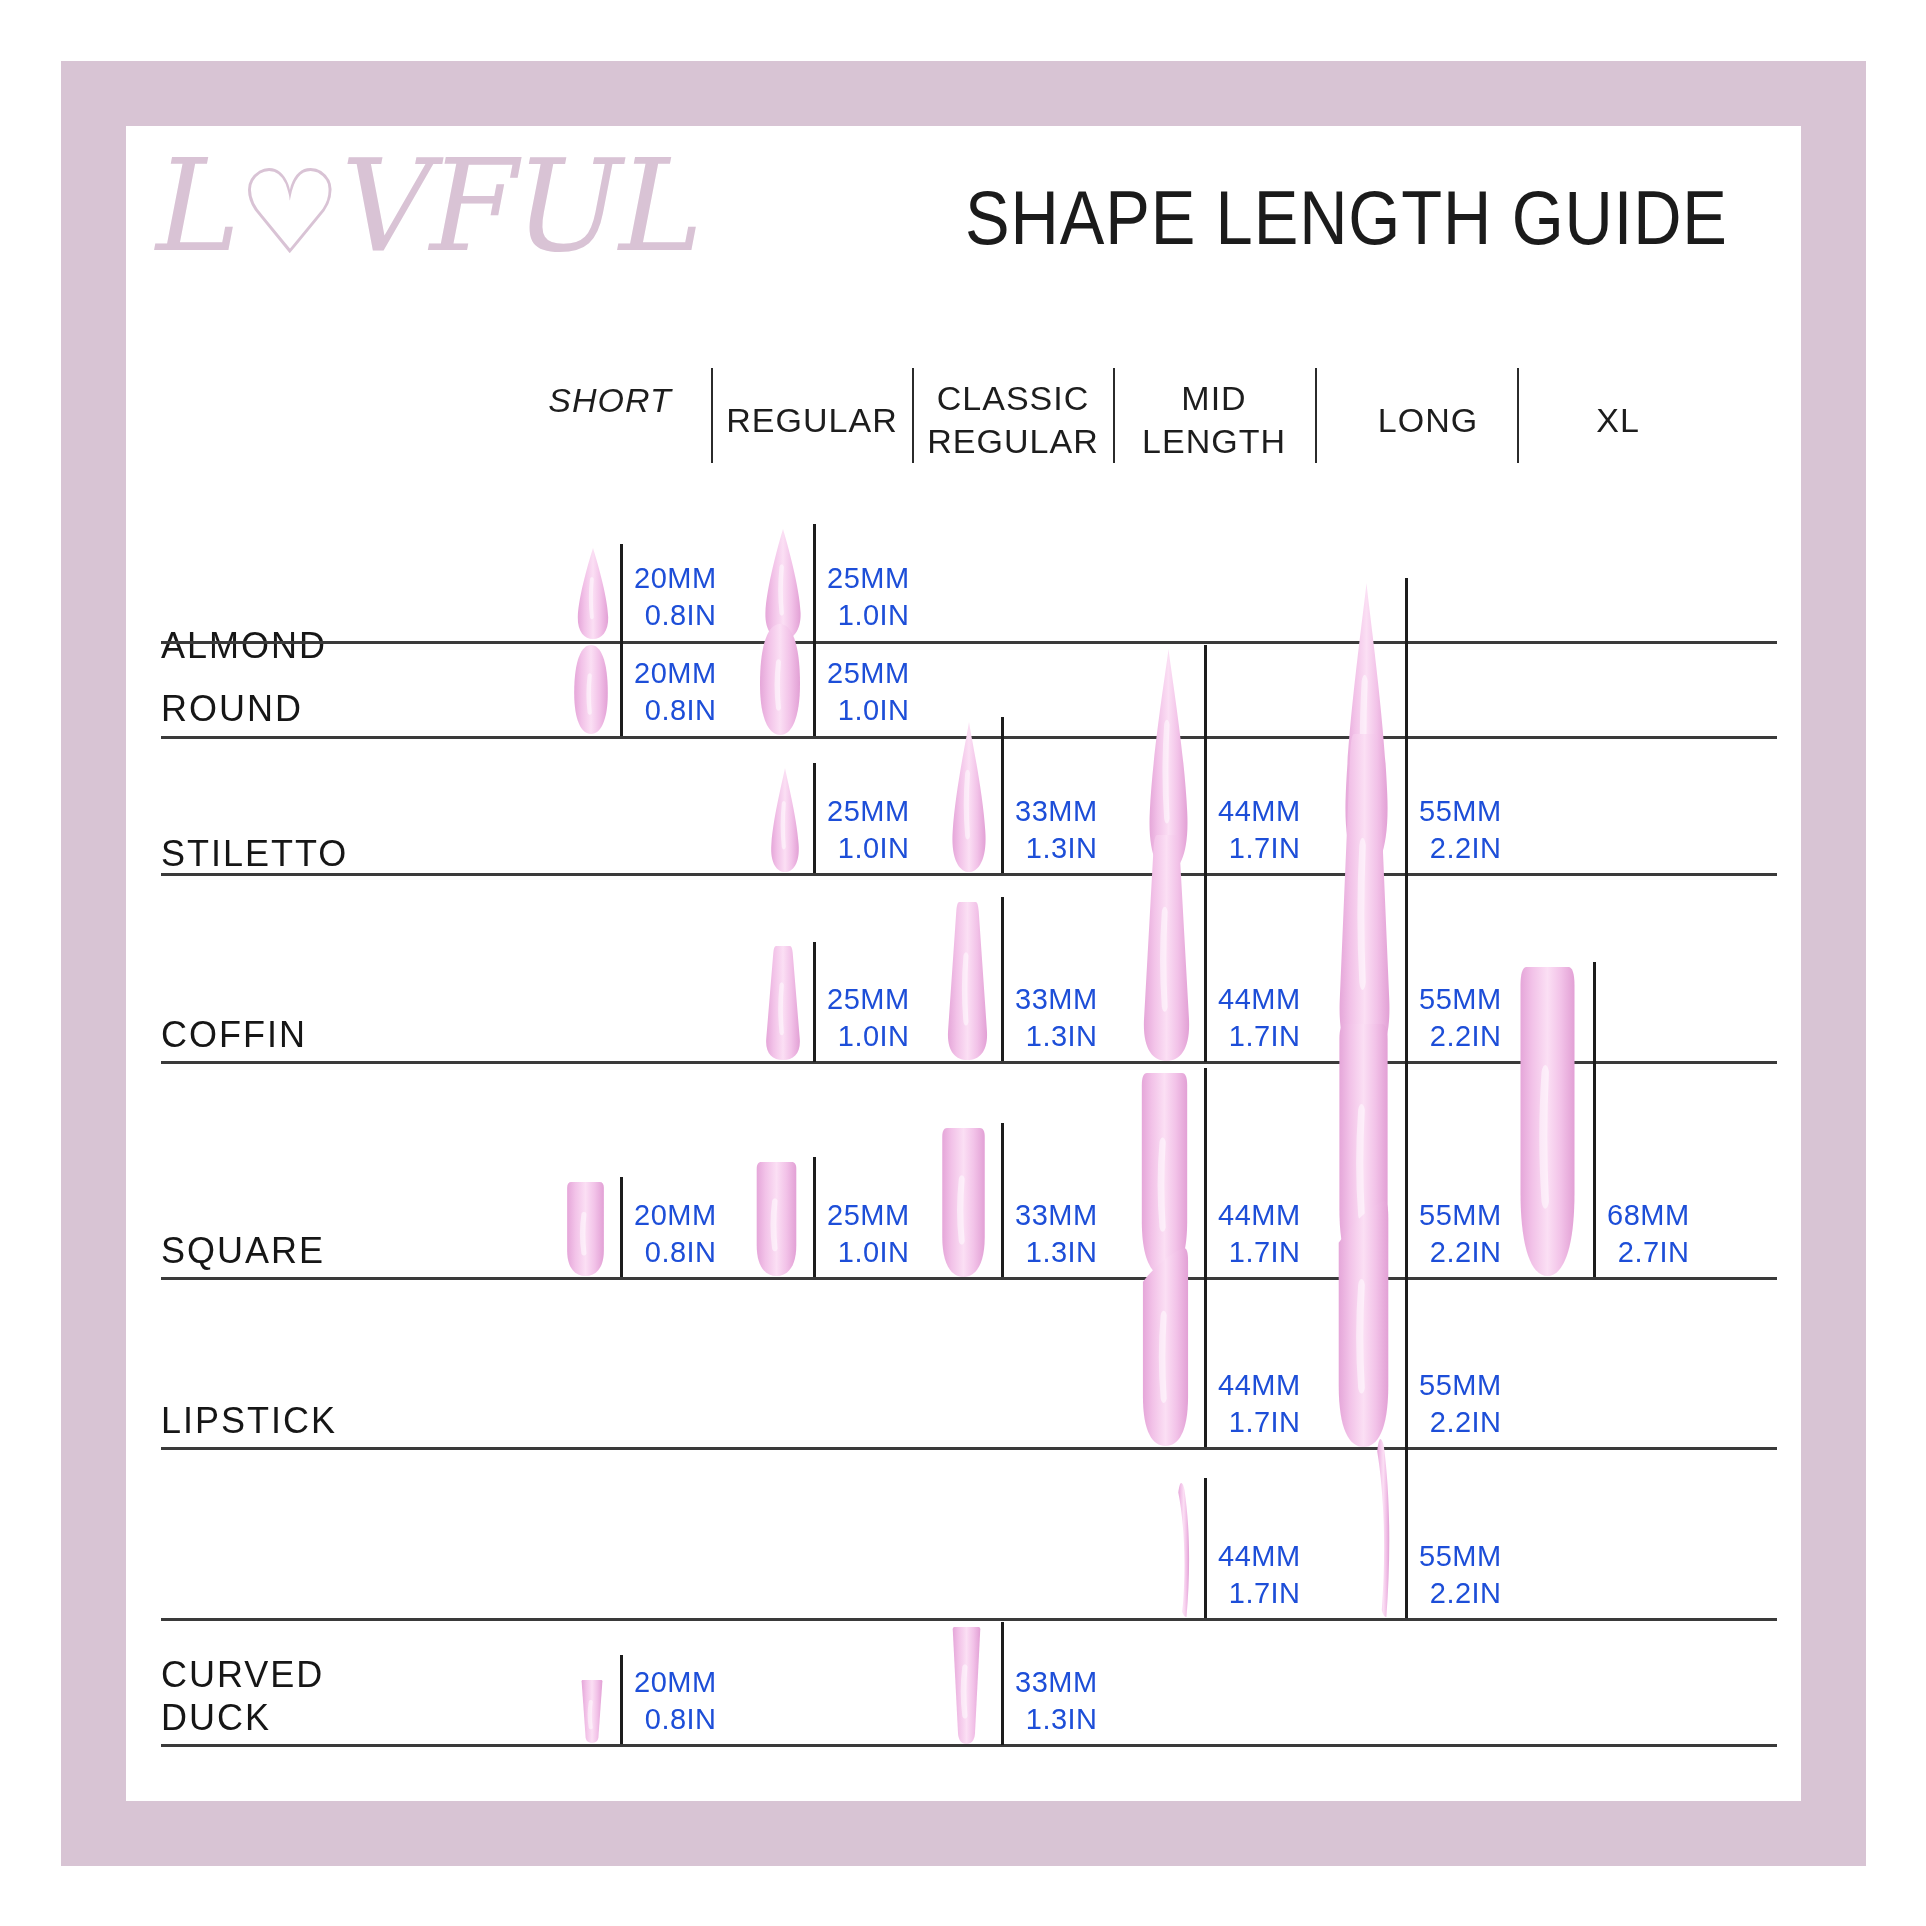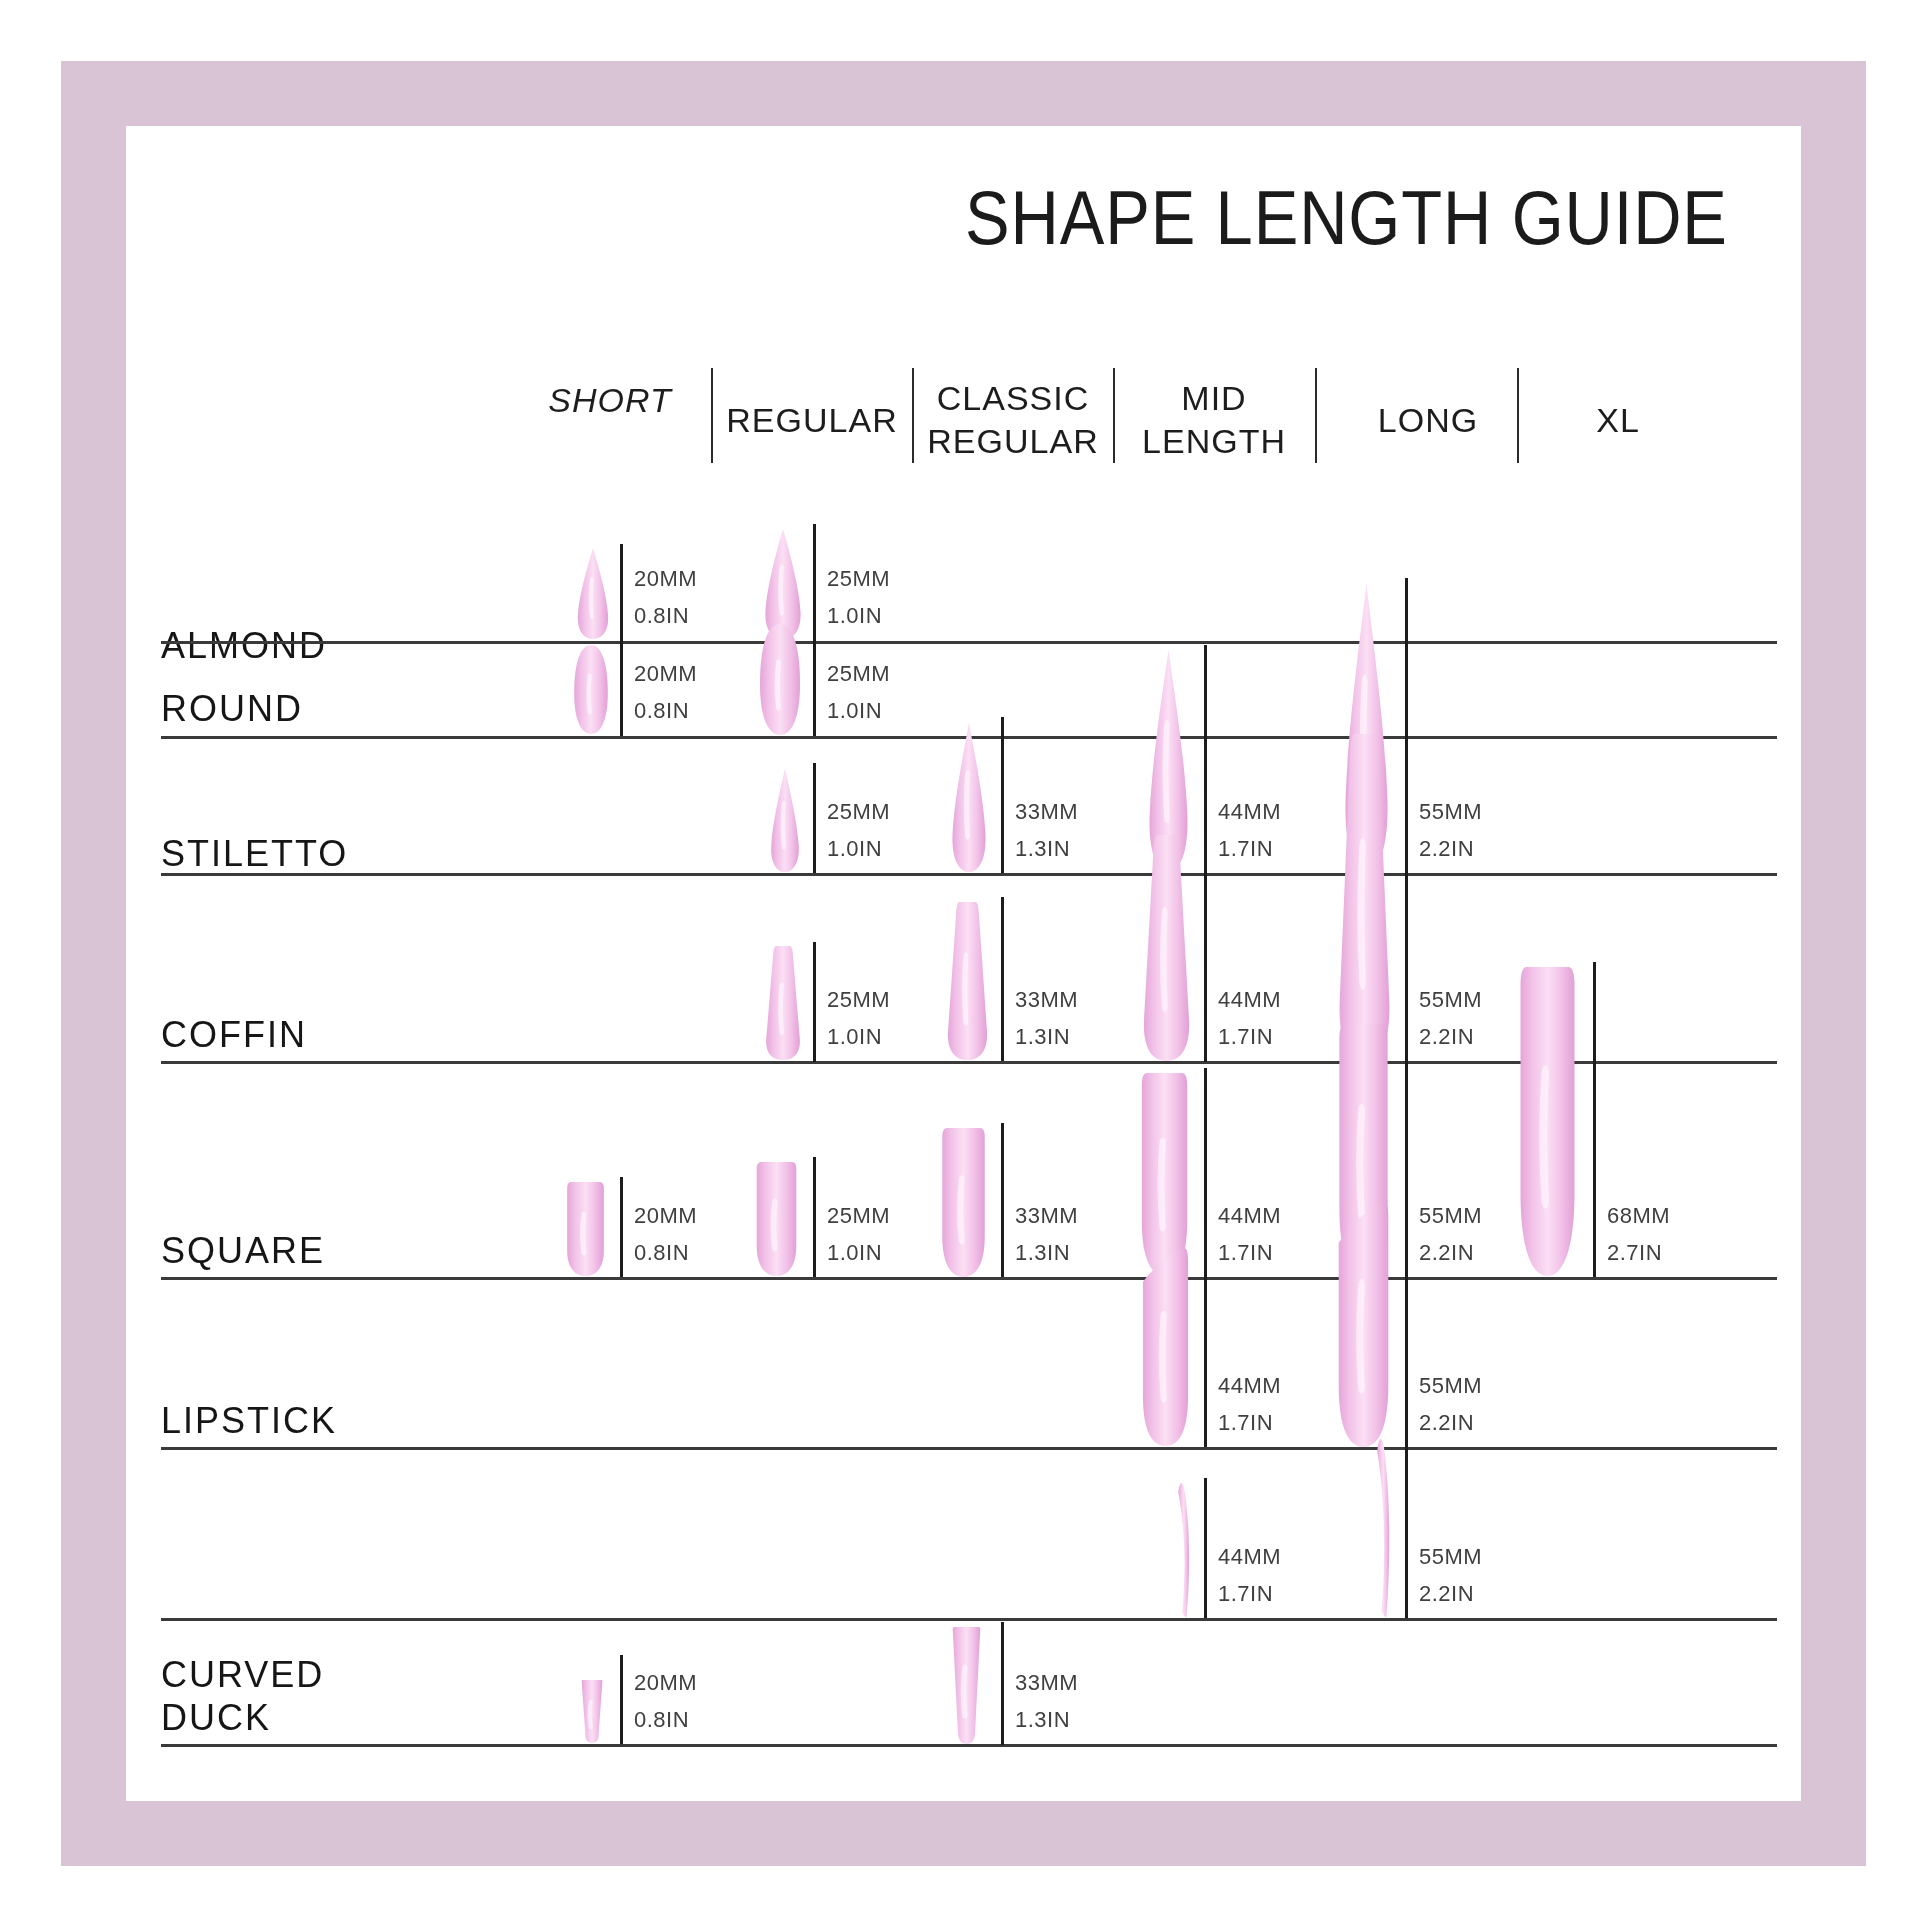--- a/index.html
+++ b/index.html
@@ -7,21 +7,21 @@
   .canvas{position:absolute;left:0;top:0;width:1927px;height:1927px;background:#ffffff;}
   .frame{position:absolute;left:61px;top:61px;right:61px;bottom:61px;border:65px solid #d8c4d4;box-sizing:border-box;pointer-events:none;}
   .logo{position:absolute;left:156px;top:127px;font-family:"DejaVu Serif",serif;font-style:italic;font-size:127px;line-height:158px;color:#d9c3d5;letter-spacing:-3px;white-space:nowrap;}
   .logo .heart{font-family:"DejaVu Sans",sans-serif;font-style:normal;font-size:0.92em;position:relative;top:3px;letter-spacing:-1px;}
   .title{position:absolute;top:174px;right:199px;margin:0;font-size:76px;font-weight:400;color:#1b1b1b;letter-spacing:1px;transform:scaleX(0.88);transform-origin:100% 50%;white-space:nowrap;}
   .col-header{position:absolute;transform:translate(-50%,-50%);text-align:center;font-size:34px;line-height:43px;color:#1d1d1d;letter-spacing:1px;white-space:nowrap;}
   .divider{position:absolute;width:2px;background:#2b2b2b;}
   .row-line{position:absolute;height:3px;background:#3a3a3a;}
   .row-label{position:absolute;font-size:36px;line-height:38px;color:#161616;letter-spacing:2px;white-space:nowrap;}
   .measure-line{position:absolute;width:3px;background:#1c1c1c;}
-  .measure-text{position:absolute;font-size:22px;line-height:37px;color:#404040;letter-spacing:0.5px;white-space:nowrap;}
+  .measure-text{position:absolute;font-size:29px;line-height:37px;color:#1d4ed8;letter-spacing:0.5px;white-space:nowrap;text-align:right;}
   .nail{position:absolute;display:block;}
   .defs-svg{position:absolute;width:0;height:0;}
 </style>
 </head>
 <body>
 
 <div class="canvas">
 
   <svg class="defs-svg" aria-hidden="true">
     <defs>
@@ -30,20 +30,21 @@
         <stop offset="0.22" stop-color="#f2c2e8"></stop>
         <stop offset="0.5" stop-color="#fbdff4"></stop>
         <stop offset="0.75" stop-color="#f2c2e8"></stop>
         <stop offset="1" stop-color="#e2a0d5"></stop>
       </linearGradient>
     </defs>
   </svg>
 
   <div class="frame"></div>
 
+  <div class="logo"><span>L</span><span class="heart">♡</span><span>VFUL</span></div>
 
   <h1 class="title">SHAPE LENGTH GUIDE</h1>
 
   <div id="headers">
       <div class="col-header" style="left: 610px; top: 400px; font-style: italic;">
         <div>SHORT</div>
       </div>
       <div class="col-header" style="left: 812px; top: 420px;">
         <div>REGULAR</div>
       </div>

